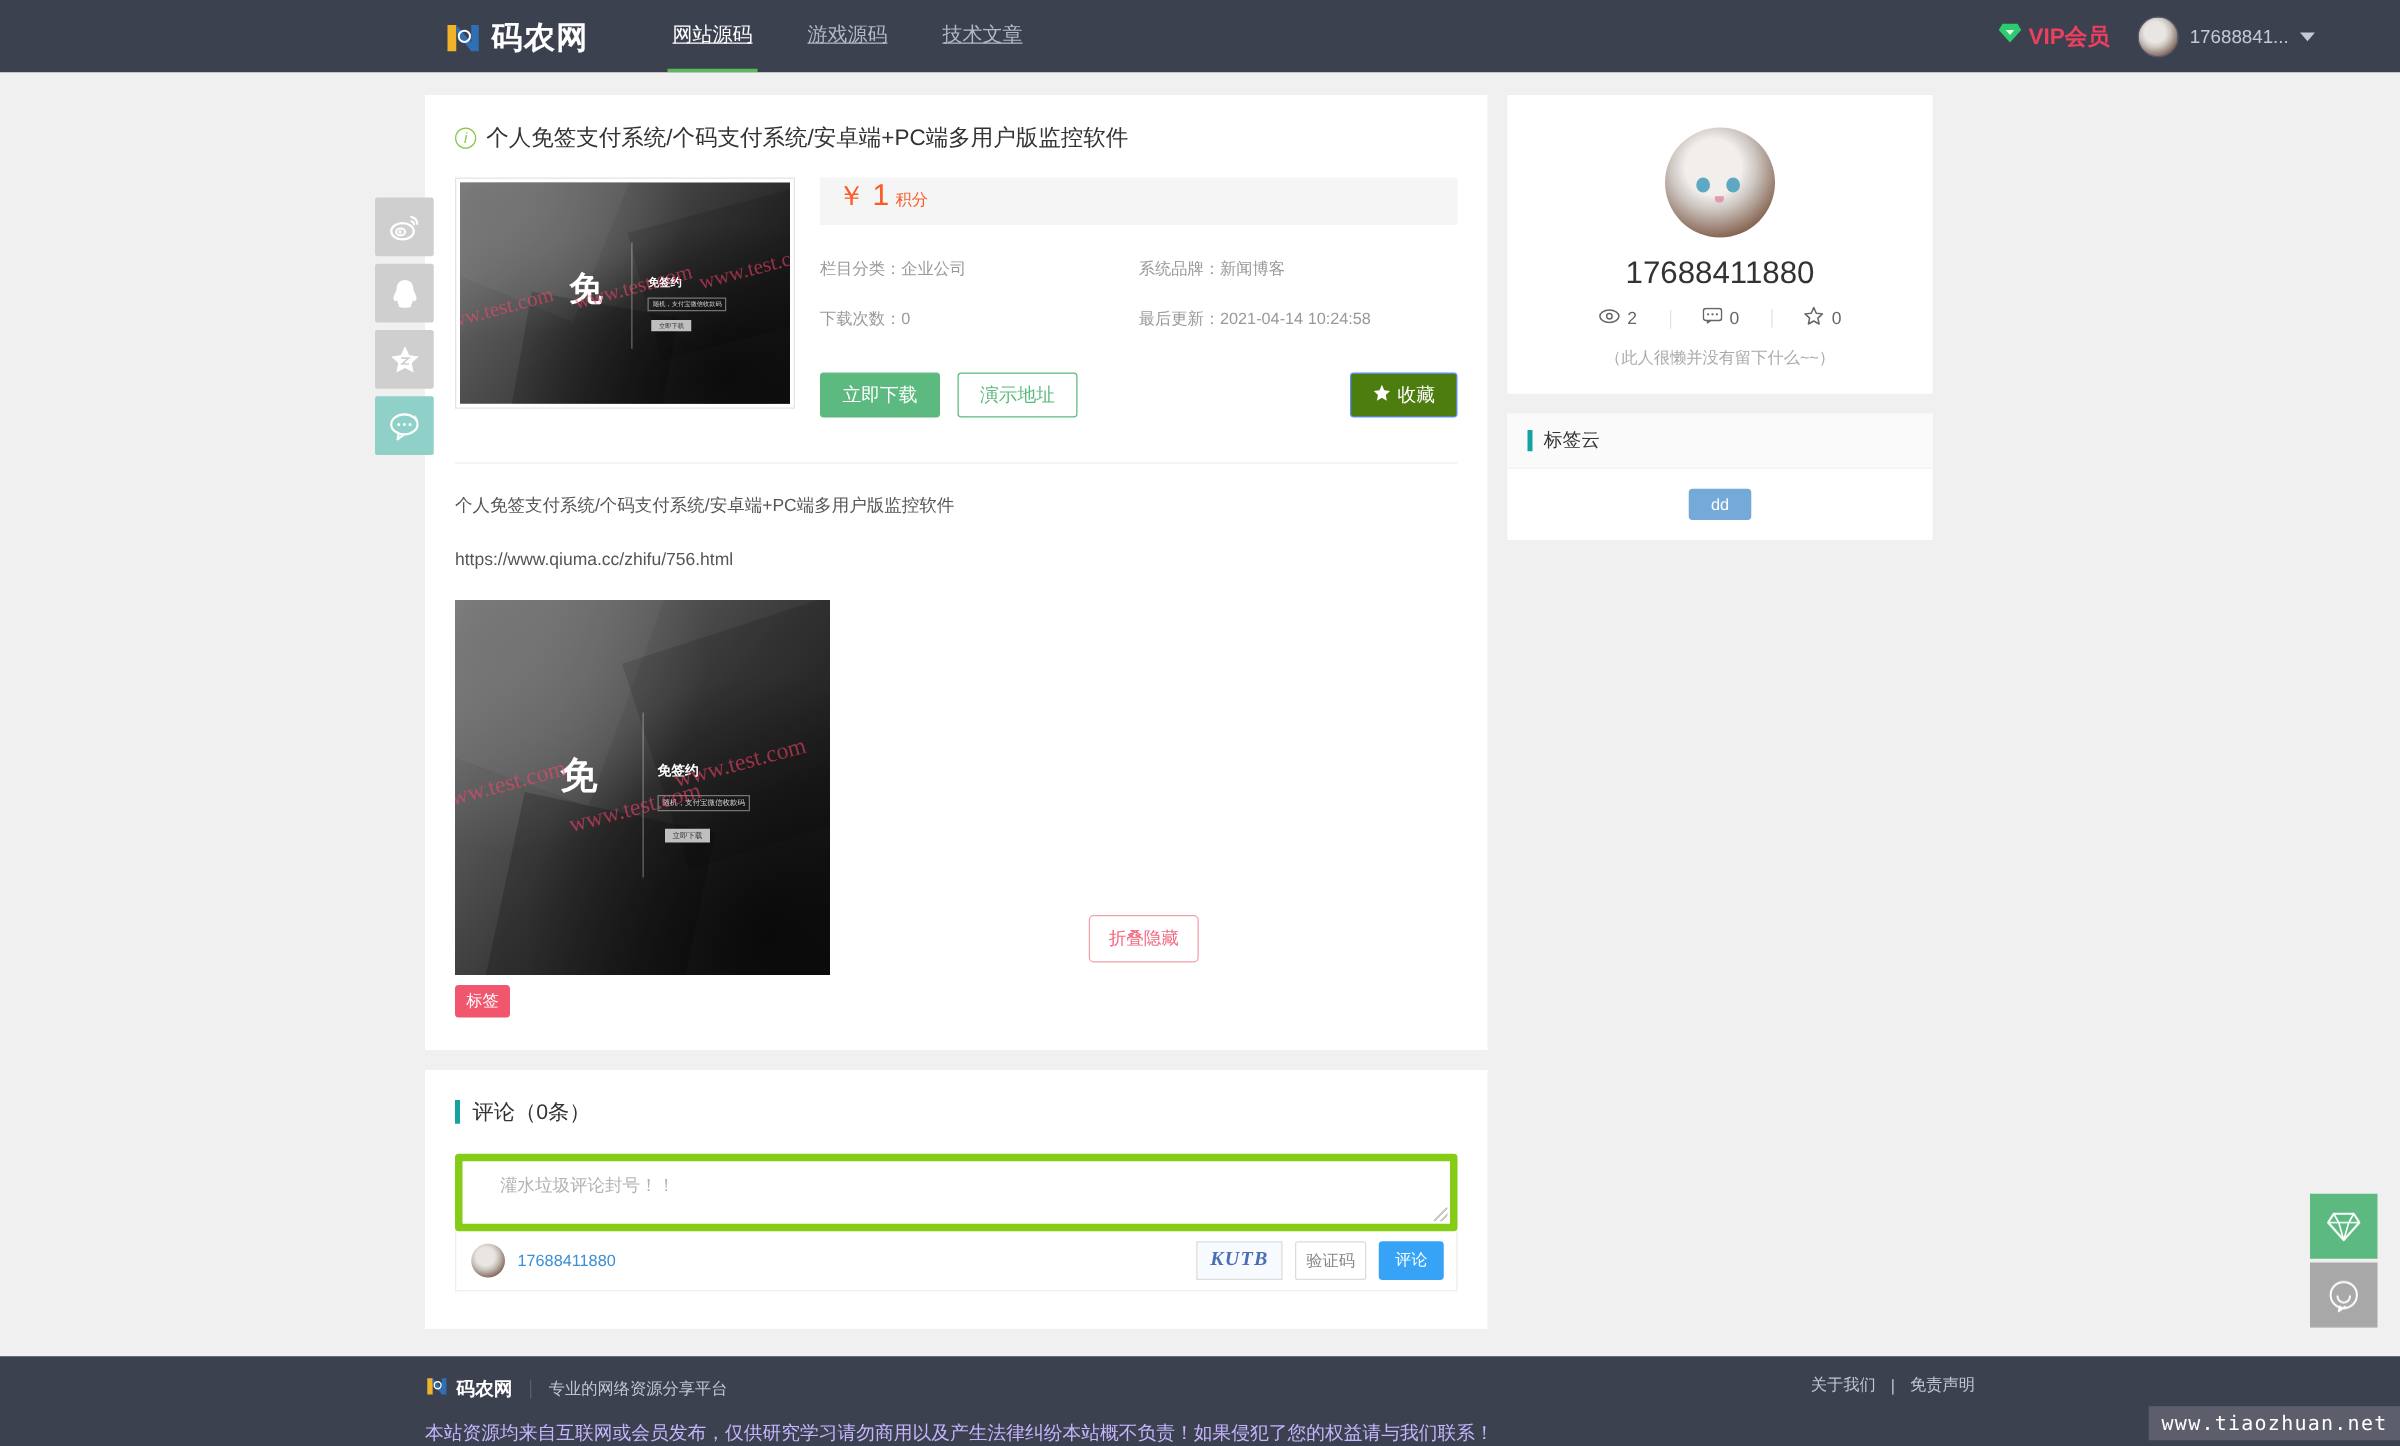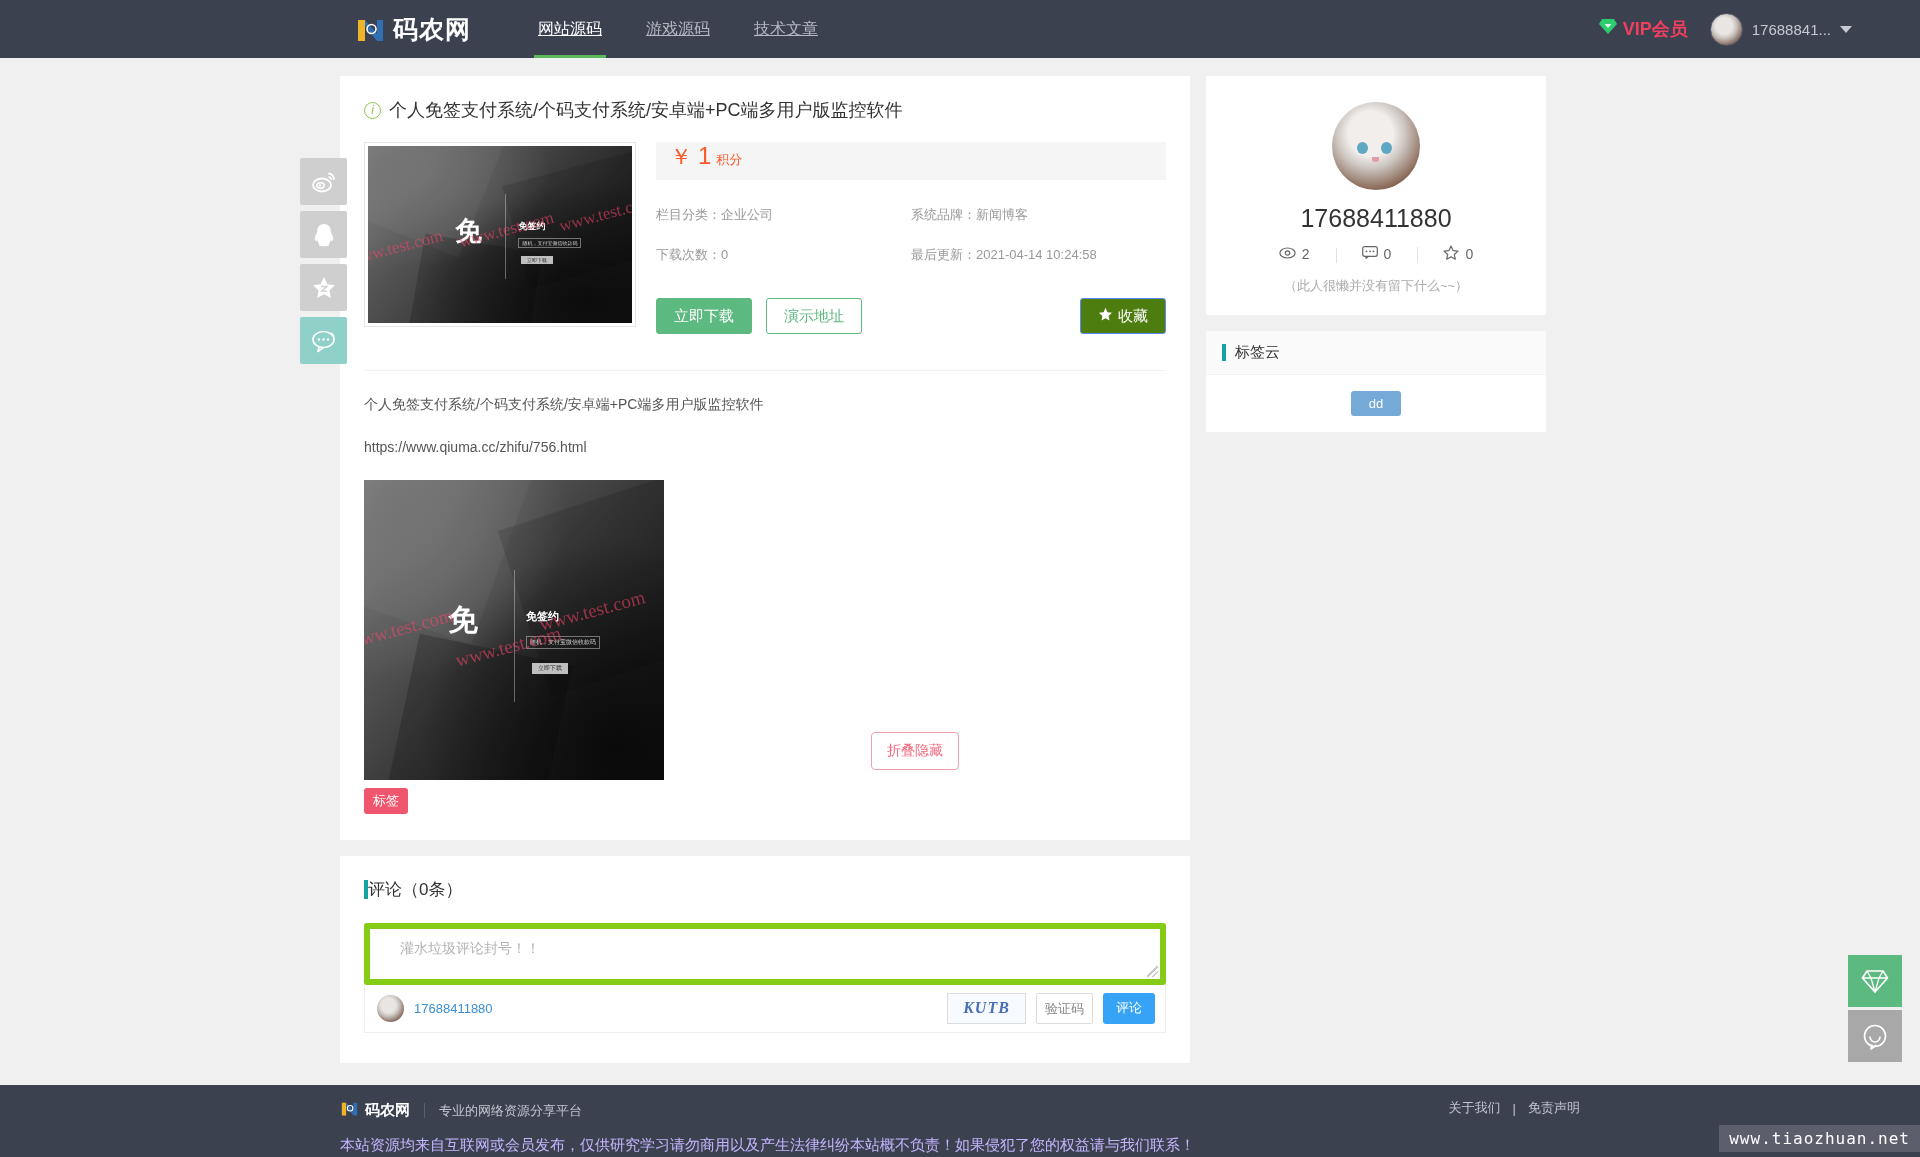--- a/index.html
+++ b/index.html
@@ -241,21 +241,21 @@
   .tag-chip {
     display: inline-block;
     background: #f0566e; color: #fff;
     font-size: 13px; padding: 4px 9px;
     border-radius: 3px; margin-top: 18px; cursor: pointer;
   }
 
   
   .comment-card { margin-top: 16px; padding: 22px 24px 30px 24px; }
   .sec-head {
-    display: flex; align-items: center; 
+    display: flex; align-items: center; gap: 10px;
     font-size: 17px; color: #333; margin-bottom: 22px;
   }
   .sec-bar { width: 4px; height: 19px; background: #17a2a2; flex: none; }
   .comment-box {
     border: 6px solid #84cc16; border-radius: 3px;
     height: 62px; padding: 11px 30px;
     color: #b3b3b3; font-size: 14px;
     position: relative; background: #fff;
   }
   .resize-grip {
@@ -271,21 +271,21 @@
     padding: 0 10px 0 12px; gap: 10px;
   }
   .avatar-xs {
     width: 27px; height: 27px; border-radius: 50%;
     background: radial-gradient(circle at 42% 38%, #e9e5e2 0 32%, #c9c2bd 48%, #7a5c4e 78%, #4a342b 100%);
     flex: none;
   }
   .cmt-user { color: #3b8fd4; font-size: 13px; }
   .captcha {
     margin-left: auto;
-    width: 79px; height: 31px;
+    width: 69px; height: 31px;
     border: 1px solid #dcdcdc; background: #f7fbff;
     display: flex; align-items: center; justify-content: center;
     font-family: "Liberation Serif", serif;
     font-style: italic; font-weight: bold;
     color: #4a6fb5; font-size: 16px; cursor: pointer;
     letter-spacing: 1px;
   }
   .captcha-input {
     width: 57px; height: 31px;
     border: 1px solid #dcdcdc; border-radius: 2px;

